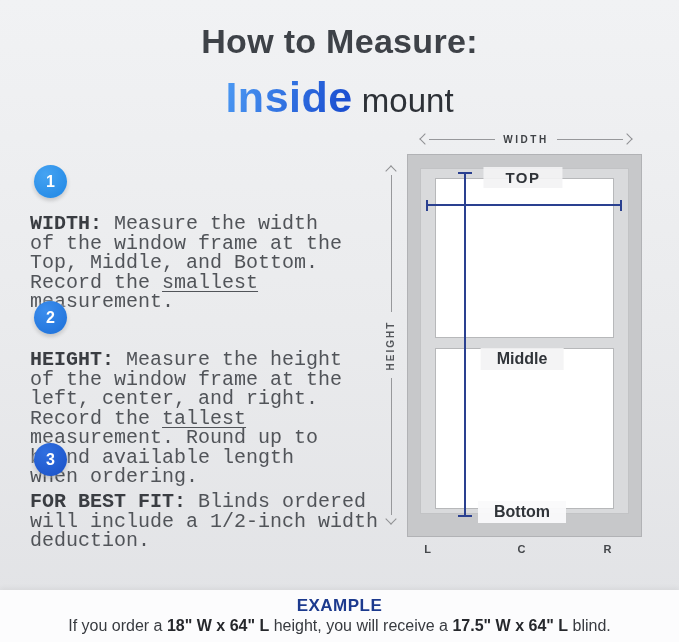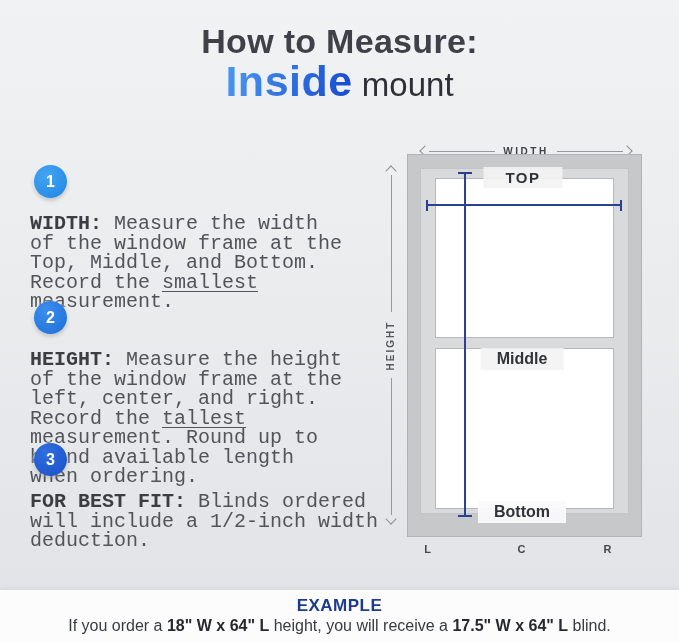--- a/index.html
+++ b/index.html
@@ -5,21 +5,21 @@
   html,body{margin:0;padding:0;}
   body{font-family:"Liberation Sans", sans-serif;}
   .canvas{
     position:relative;width:679px;height:642px;overflow:hidden;
     background:linear-gradient(180deg,#f1f2f4 0%,#eaebed 50%,#e1e2e5 100%);
   }
 
   
   .hdr{position:absolute;top:22px;left:0;width:100%;text-align:center;}
   .t1{margin:0;font-size:34px;font-weight:600;color:#3e4248;letter-spacing:.3px;line-height:38px;}
-  .t2{margin:0;font-size:33px;font-weight:500;color:#2d3137;line-height:42px;}
+  .t2{margin:12px;font-size:33px;font-weight:500;color:#2d3137;line-height:50px;}
   .t2 .inside{
     font-size:43px;font-weight:800;letter-spacing:.5px;
     background:linear-gradient(110deg,#4a97f2 5%,#1b4fd1 90%);
     -webkit-background-clip:text;background-clip:text;color:transparent;
   }
 
   
   .step{position:absolute;left:30px;}
   .step1{top:165px;}
   .step2{top:301px;}
@@ -33,21 +33,21 @@
   .step1 .badge{background:radial-gradient(circle at 35% 28%,#45a3f2,#1f86e4);}
   .step2 .badge{background:radial-gradient(circle at 35% 28%,#3b8ded,#1c6fd8);}
   .step3 .badge{background:radial-gradient(circle at 35% 28%,#2f6fe0,#1a50c6);}
   .step p{margin:16px 0 0;font-size:20px;line-height:19.5px;color:#515459;font-family:Liberation Mono, monospace;}
   .step1 p,.step2 p{width:324px;}
   .step3 p{width:354px;}
   .step p strong{color:#3a3d42;font-weight:700;}
   .u{text-decoration:underline;text-underline-offset:3px;text-decoration-thickness:1px;}
 
   
-  .width-arrow{position:absolute;left:421px;top:144px;width:210px;height:14px;display:flex;align-items:center;}
+  .width-arrow{position:absolute;left:421px;top:132px;width:210px;height:14px;display:flex;align-items:center;}
   .hline{height:1px;background:#97989b;flex:1;}
   .width-arrow .lbl{font-size:10px;letter-spacing:2.5px;color:#3f4246;font-weight:600;padding:0 8px;}
   .chev{width:7px;height:7px;border-left:1.2px solid #8f9093;border-bottom:1.2px solid #8f9093;flex:none;}
   .chev.left{transform:rotate(45deg);}
   .chev.right{transform:rotate(225deg);}
   .chev.up{transform:rotate(135deg);}
   .chev.down{transform:rotate(-45deg);}
 
   .height-arrow{position:absolute;left:384px;top:167px;width:14px;height:356px;
     display:flex;flex-direction:column;align-items:center;}

